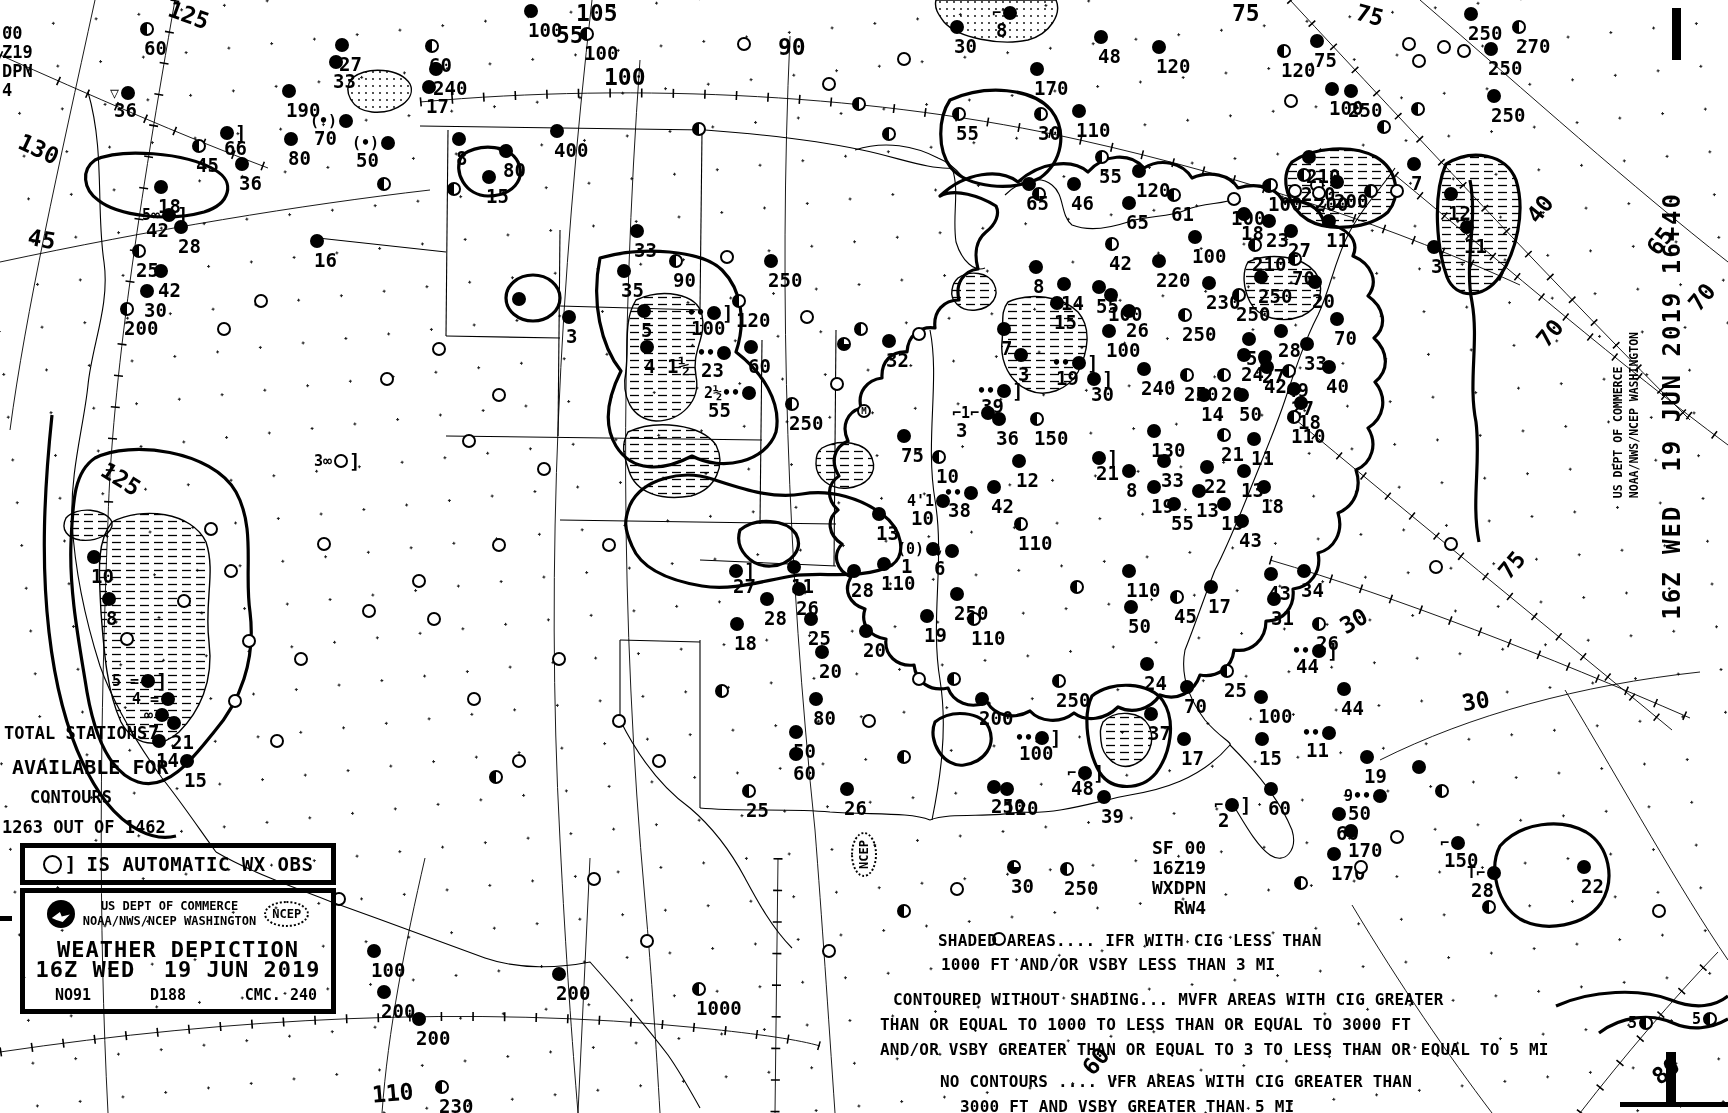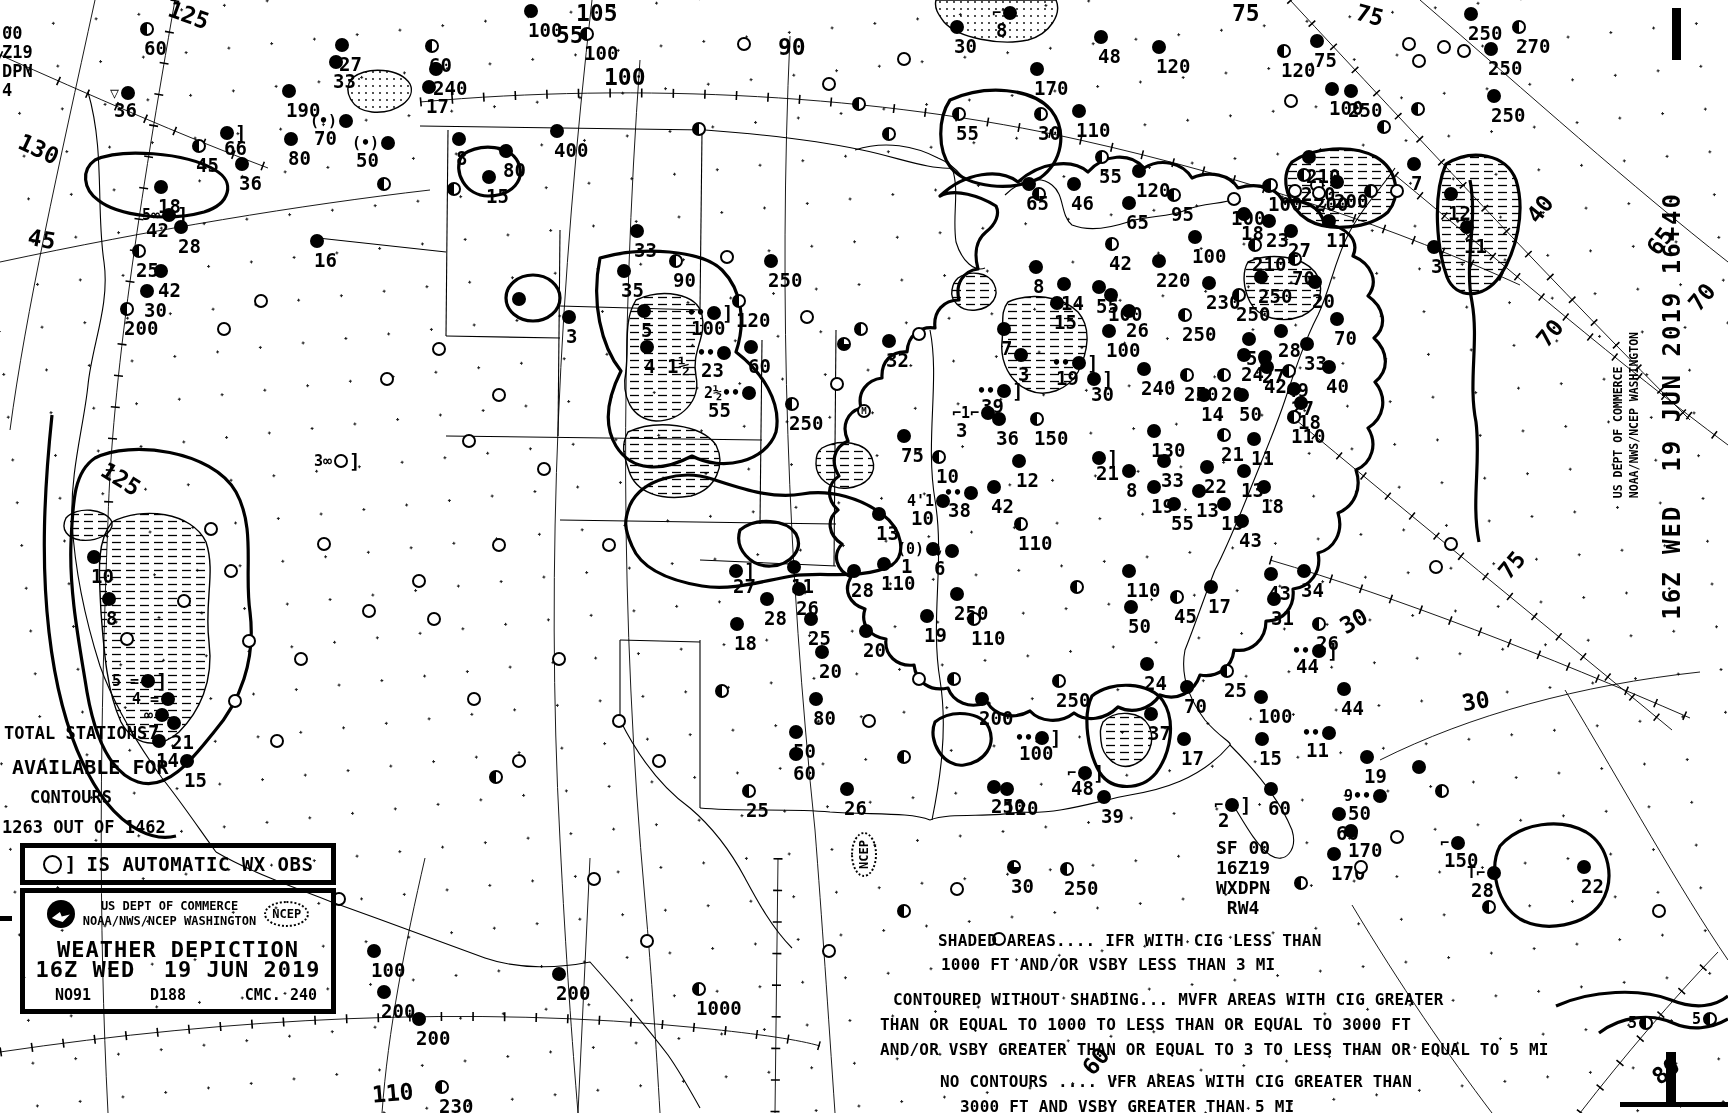--- a/index.html
+++ b/index.html
@@ -162,21 +162,21 @@
       <path d="M935,722 C951,709 981,711 989,728 C996,745 985,762 964,765 C944,768 927,741 935,722 Z"></path>
       <path d="M1092,696 C1111,680 1151,682 1163,701 C1176,721 1171,753 1156,773 C1141,791 1112,791 1100,773 C1088,753 1082,716 1092,696 Z"></path>
       <path d="M1500,846 C1521,822 1561,818 1586,832 C1609,846 1616,879 1601,903 C1585,926 1545,933 1520,919 C1498,905 1488,869 1500,846 Z"></path>
       <path d="M1556,1006 C1591,990 1641,988 1671,1000 C1696,1010 1716,1006 1728,996"></path>
       <path d="M1599,1033 C1621,1016 1651,1013 1673,1023 C1691,1031 1711,1029 1728,1019"></path>
     </g>
   </svg>
 
   <div class="blk" id="cornerTL" style="left:2px;top:24px;font-size:17px;"><div>00</div><div>Z19</div><div>DPN</div><div>4</div></div>
 
-  <div class="blk" id="idFlorida" style="left:1216px;top:838px;font-size:18px;text-align:center;"><div>SF 00</div><div>16Z19</div><div>WXDPN</div><div>RW4</div></div>
+  <div class="blk" id="idFlorida" style="left:1152px;top:838px;font-size:18px;text-align:right;"><div>SF 00</div><div>16Z19</div><div>WXDPN</div><div>RW4</div></div>
 
   <div id="totalsBlock">
       <div class="blk" style="left: 4px; top: 724px; font-size: 17px;">TOTAL STATIONS</div>
       <div class="blk" style="left: 12px; top: 756px; font-size: 20px;">AVAILABLE FOR</div>
       <div class="blk" style="left: 30px; top: 788px; font-size: 17px;">CONTOURS</div>
       <div class="blk" style="left: 2px; top: 818px; font-size: 17px;">1263 OUT OF 1462</div>
     </div>
 
   <div id="glabels">
       <div class="glabel" style="left: 168px; top: 2px; transform: rotate(20deg);">125</div>
@@ -834,21 +834,21 @@
       <div class="st" style="left: 1130px; top: 204px;">
         <div class="crow">
           <span class="c c-f"></span>
         </div>
         <div class="val">65</div>
       </div>
       <div class="st" style="left: 1175px; top: 196px;">
         <div class="crow">
           <span class="c c-h"></span>
         </div>
-        <div class="val">95</div>
+        <div class="val">61</div>
       </div>
       <div class="st" style="left: 1235px; top: 200px;">
         <div class="crow">
           <span class="c c-o"></span>
         </div>
         <div class="val">100</div>
       </div>
       <div class="st" style="left: 1270px; top: 187px;">
         <div class="crow">
           <span class="c c-h"></span>

